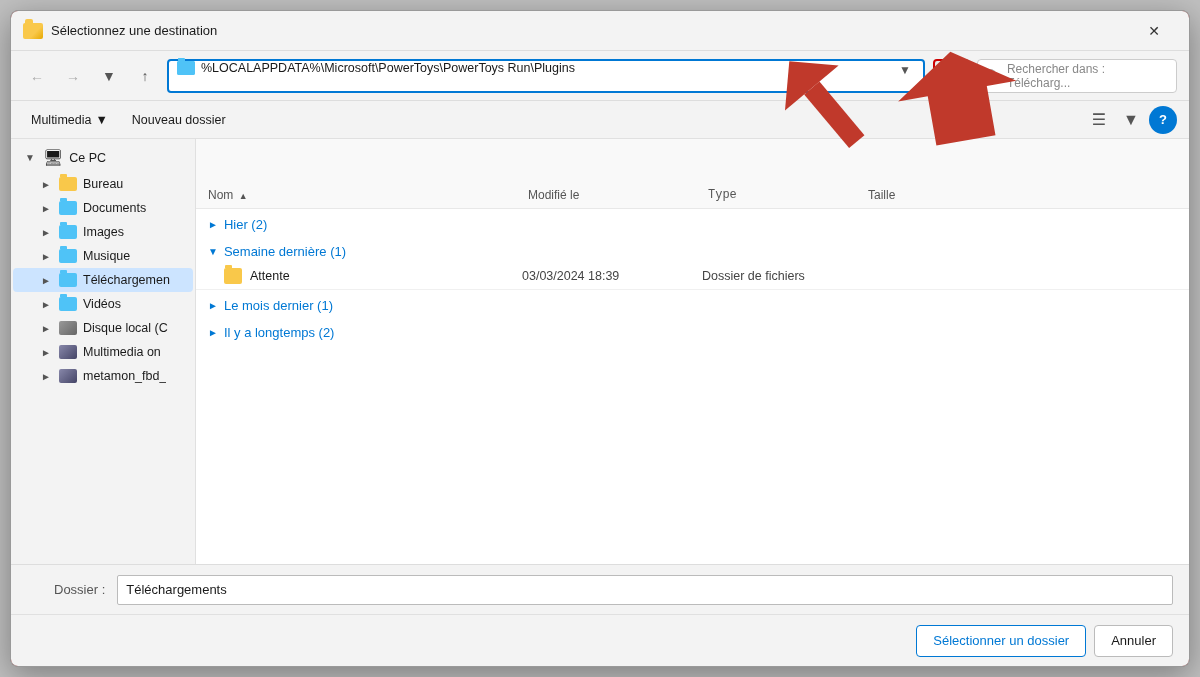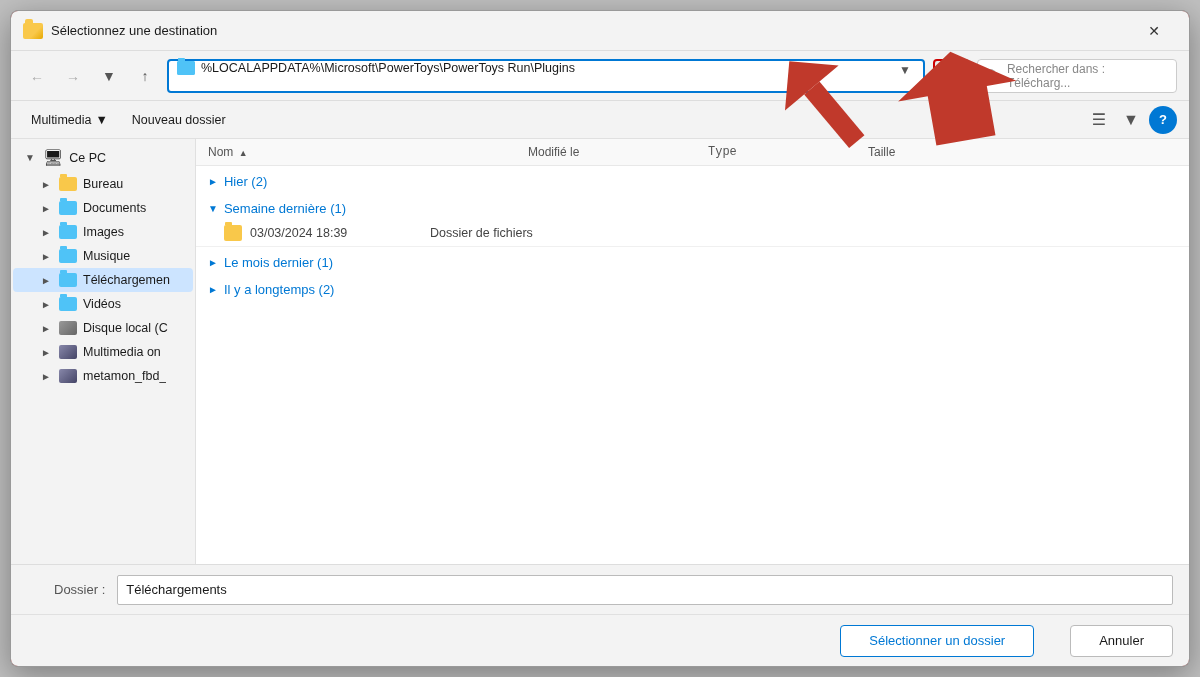--- a/index.html
+++ b/index.html
@@ -337,20 +337,21 @@
       top: 0;
       z-index: 1;
     }
     .col-name { width: 320px; }
     .col-date { width: 180px; }
     .col-type { width: 160px; font-family: Liberation Mono, monospace; }
     .col-size { width: 100px; }
     .col-header {
       cursor: pointer;
       user-select: none;
+      margin-top: 43px;
     }
 
     
     .group-header {
       display: flex;
       align-items: center;
       padding: 8px 12px 4px 12px;
       font-size: 13px;
       color: #0078d4;
       cursor: pointer;
@@ -428,28 +429,27 @@
       border-top: 1px solid #e0e0e0;
       display: flex;
       align-items: center;
       justify-content: flex-end;
       padding: 0 16px;
       gap: 8px;
       flex-shrink: 0;
     }
     .action-btn {
       height: 32px;
-      padding: 0 28px;
+      padding: 0 16px;
       border: 1px solid #bbb;
       border-radius: 4px;
       background: white;
       font-size: 13px;
       cursor: pointer;
       color: #1a1a1a;
-      margin-left: 28px;
     }
     .action-btn.primary {
       background: white;
       border-color: #0078d4;
       color: #0078d4;
     }
 
     
     .red-arrow {
       position: absolute;
@@ -643,20 +643,21 @@
         <span>Hier (2)</span>
       </div>
 
       <div class="group-header">
         <span class="group-chevron">▼</span>
         <span>Semaine dernière (1)</span>
       </div>
 
       <div class="file-item">
         <div class="file-item-icon folder-item-icon"></div>
+        <div class="file-col-name">Attente</div>
         <div class="file-col-date">03/03/2024 18:39</div>
         <div class="file-col-type">Dossier de fichiers</div>
         <div class="file-col-size"></div>
       </div>
 
       <div class="group-header">
         <span class="group-chevron">►</span>
         <span>Le mois dernier (1)</span>
       </div>
 

